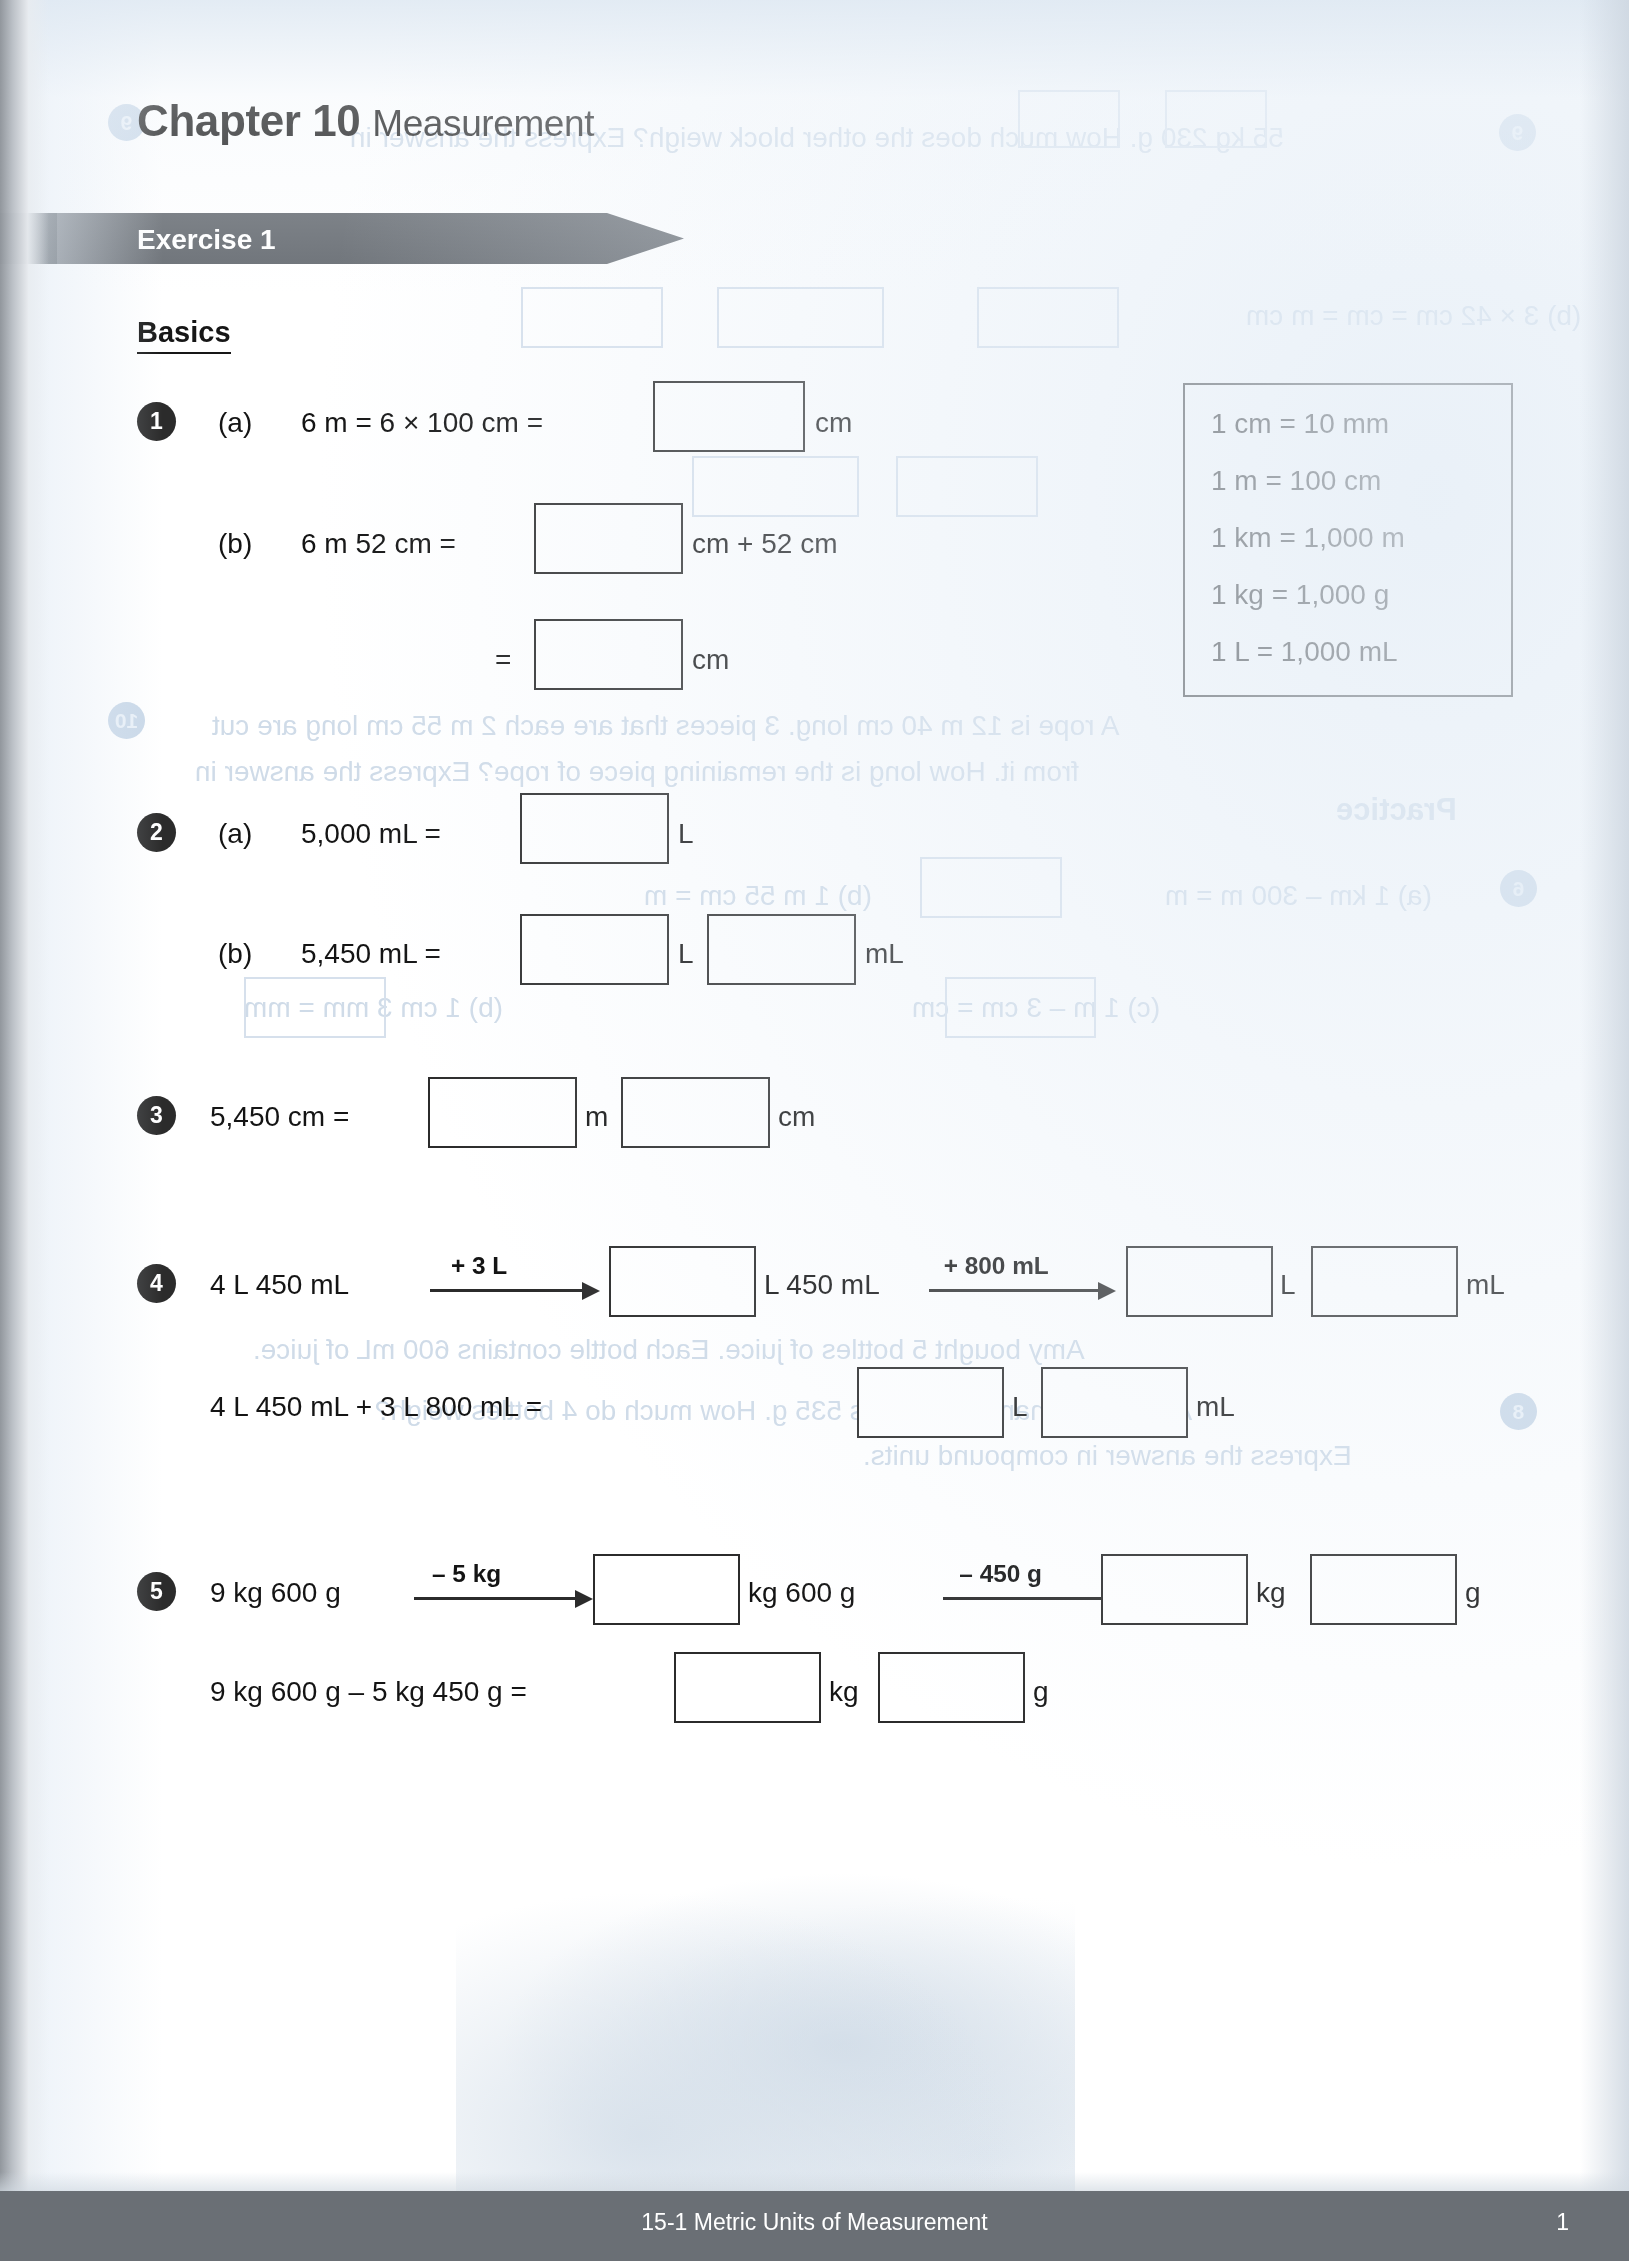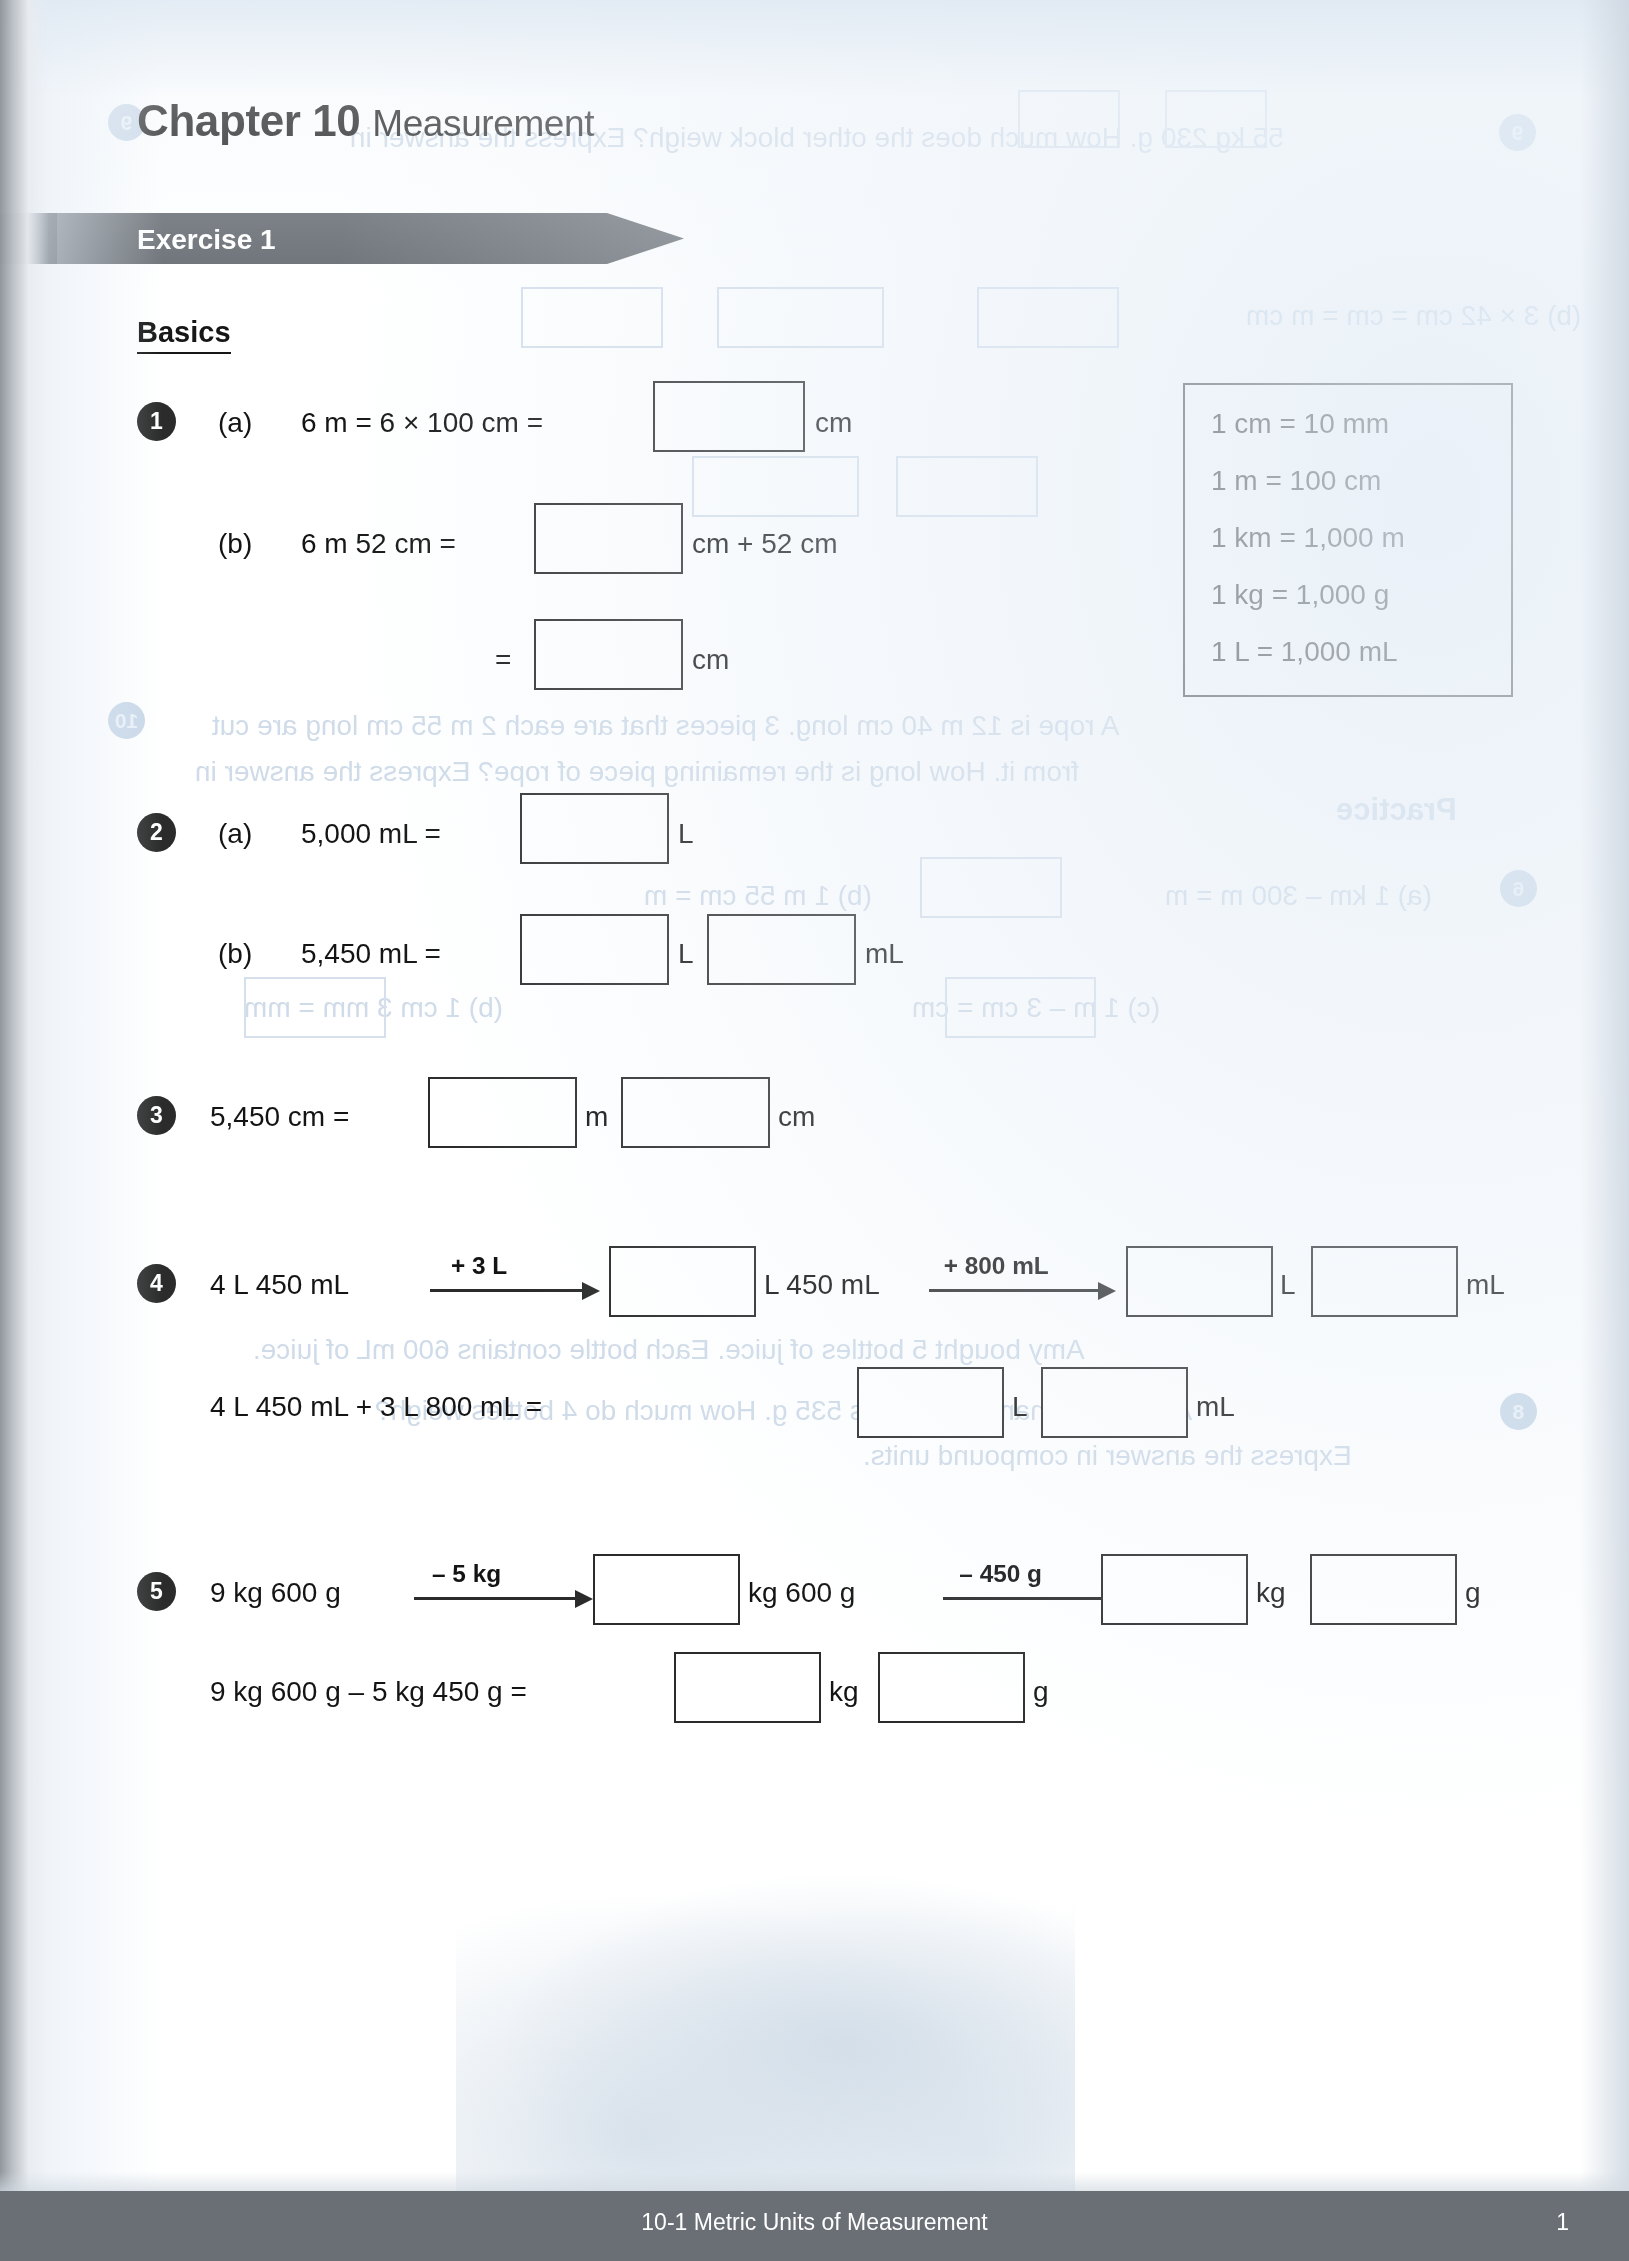--- a/index.html
+++ b/index.html
@@ -398,17 +398,17 @@
   <div class="abox" style="left:878px; top:1652px; width:143px; height:67px;"></div>
   <div class="txt" style="left:1033px; top:1676px;">g</div>
 
   <div class="scan-cast"></div>
   <div class="binding"></div>
   <div class="binding2"></div>
   <div class="right-edge"></div>
 
   <div id="footer-shadow"></div>
   <div id="footer-bar"></div>
-  <div id="footer-text">10-1  Metric Units of Measurement</div>
+  <div id="footer-text">15-1  Metric Units of Measurement</div>
   <div id="page-number">1</div>
 
 </div>
 
 
 </body></html>

